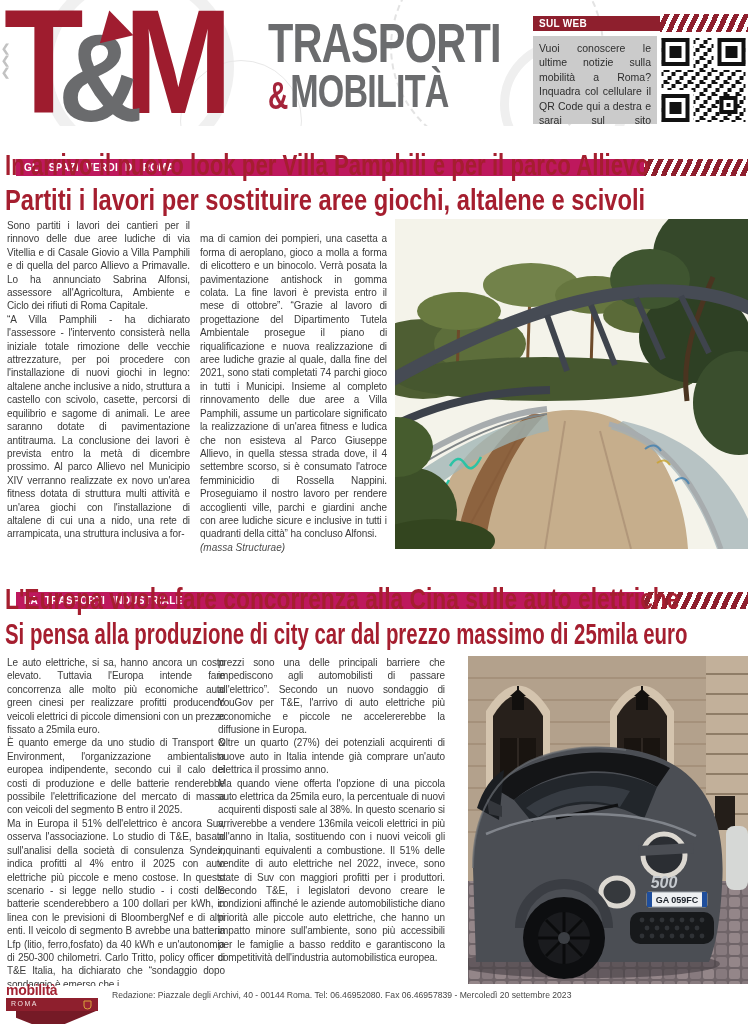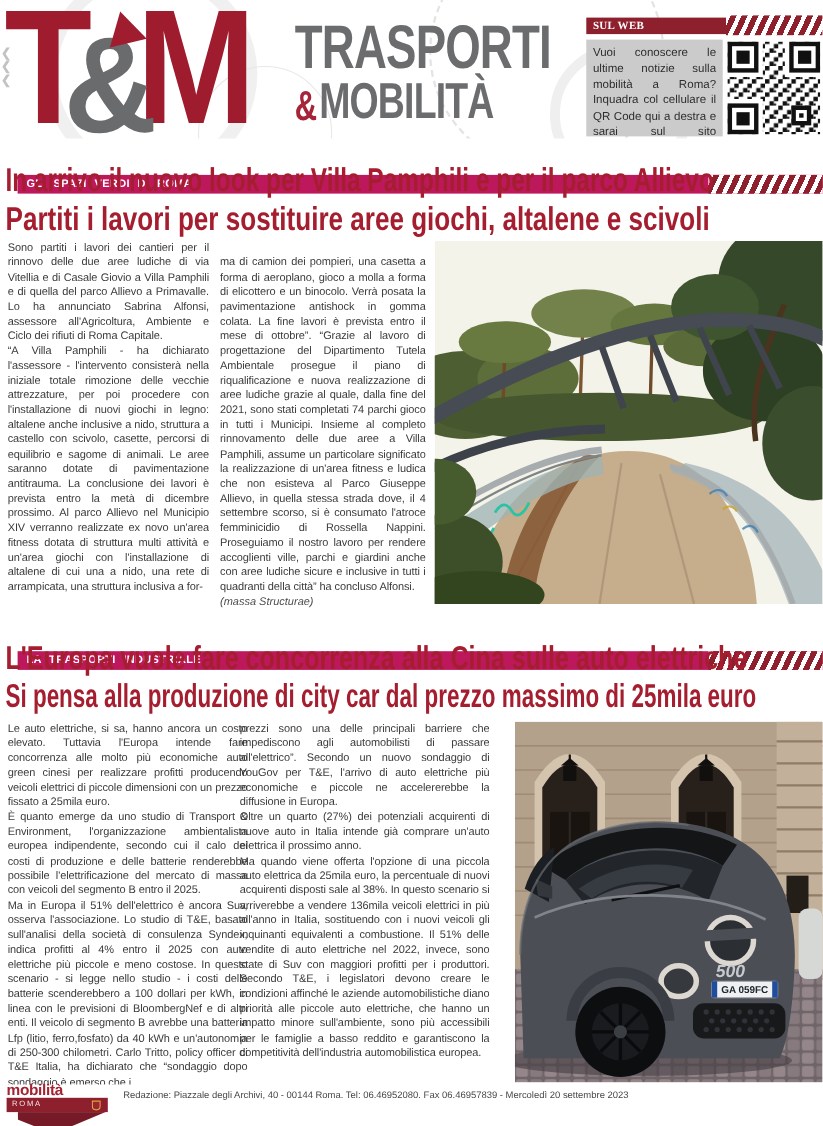--- a/index.html
+++ b/index.html
@@ -24,21 +24,21 @@
             border-bottom:17px solid transparent;transform:rotate(16deg);}
   
   #mast-title1{position:absolute;left:268px;top:10px;font-size:56px;font-weight:bold;
                color:#6b6c6e;white-space:nowrap;transform:scaleX(.74);transform-origin:0 0;
                letter-spacing:-1px;}
   #mast-title2{position:absolute;left:268px;top:64px;white-space:nowrap;transform:scaleX(.74);
                transform-origin:0 0;font-weight:bold;letter-spacing:-1px;}
   #mast-title2 .amp{color:#a5243a;font-size:38px;vertical-align:-2px;}
   #mast-title2 .mob{color:#6b6c6e;font-size:46px;}
   
-  #sulweb-bar{position:absolute;left:533px;top:16px;width:129px;height:15px;background:#8e1f2d;font-family:Liberation Serif, serif;}
+  #sulweb-bar{position:absolute;left:533px;top:16px;width:129px;height:15px;background:#8e1f2d;}
   #sulweb-bar span{display:block;padding-left:6px;font-size:10px;font-weight:bold;color:#fff;
                    line-height:15px;letter-spacing:.3px;}
   .stripes{background:repeating-linear-gradient(115deg,#fff 0 4px,#8e1f2d 4px 9px);}
   #hdr-stripes{position:absolute;left:660px;top:14px;width:88px;height:18px;}
   #sulweb-box{position:absolute;left:533px;top:36px;width:112px;height:78px;background:#cbcbcb;
               padding:5px 6px;font-size:10.5px;line-height:14.4px;color:#2e2e2e;text-align:justify;}
   #qr{position:absolute;left:659px;top:36px;}
   
   .kicker{position:absolute;left:16px;width:748px;height:17px;background:#be185d;margin-top:32px;}
   .kicker span{display:block;padding-left:8px;font-size:10px;font-weight:bold;color:#fff;

